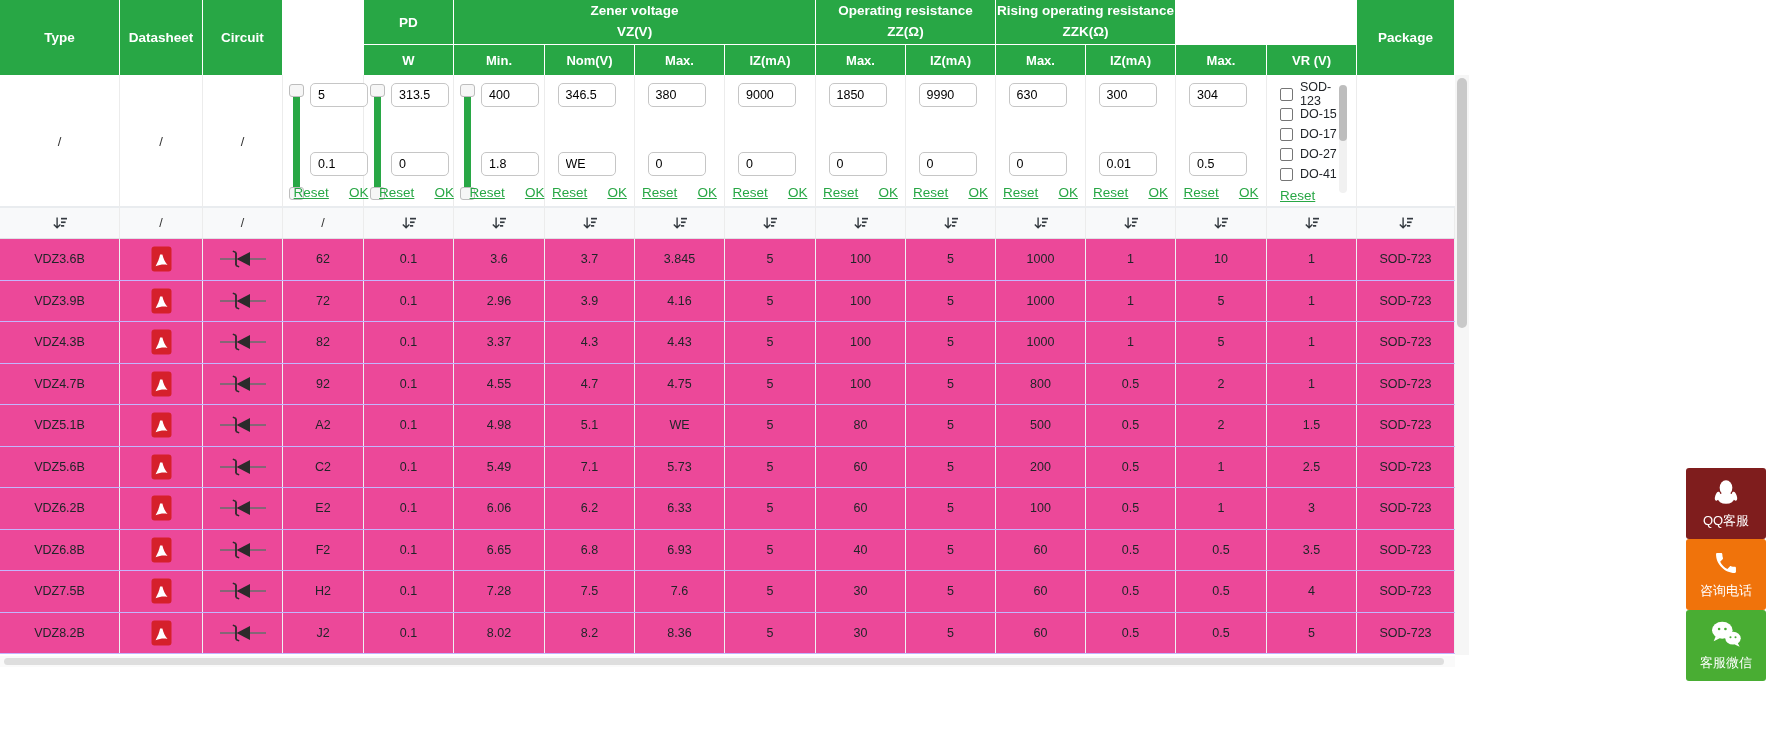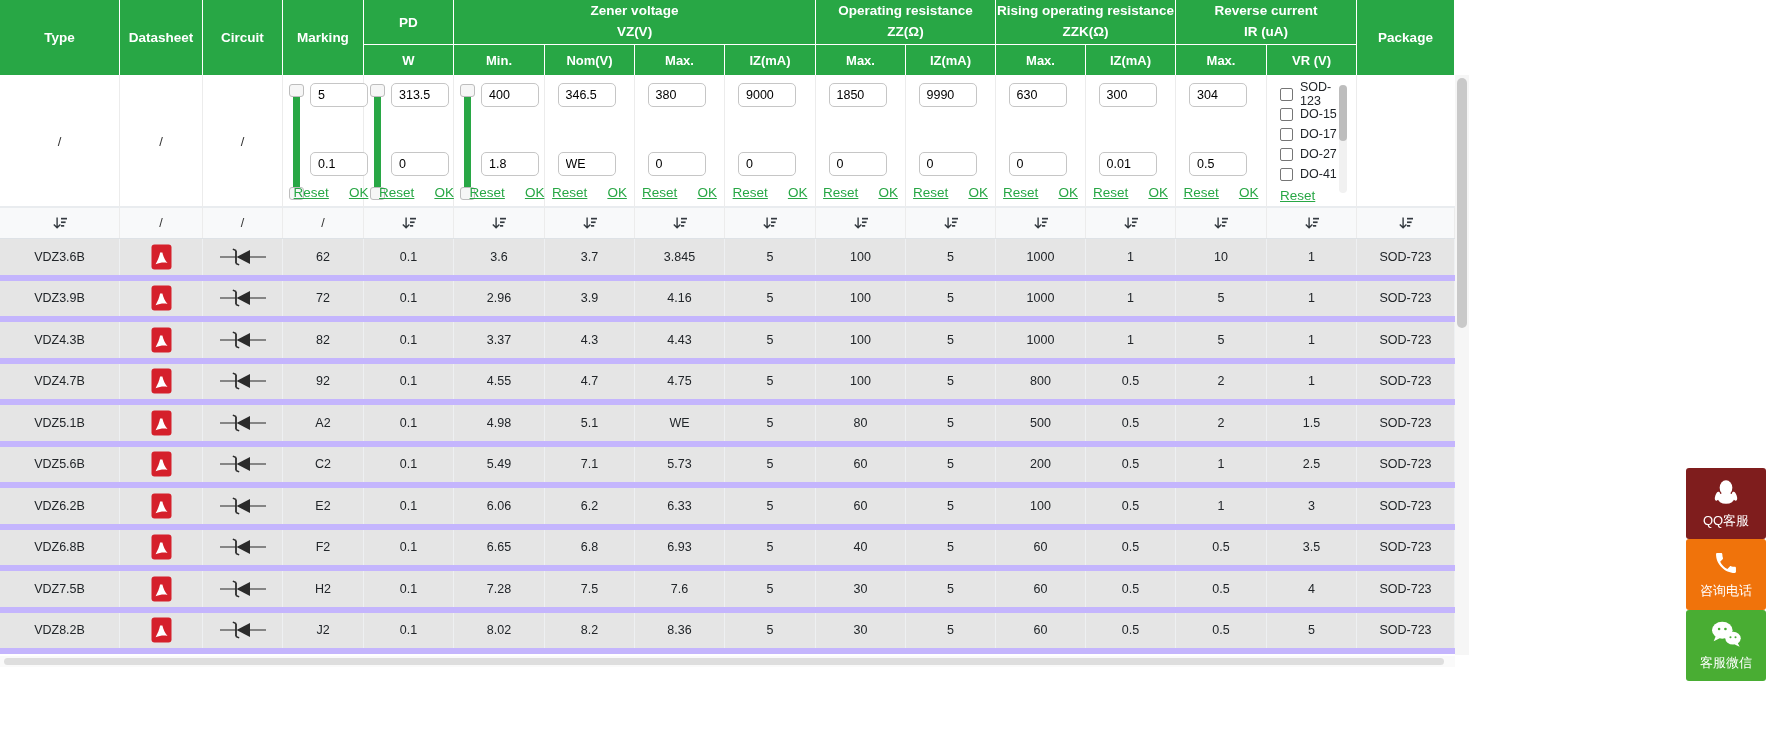--- a/index.html
+++ b/index.html
@@ -51,21 +51,21 @@
   .pkg-scroll { position:absolute; right:9px; top:10px; width:8px; height:108px; background:#f1f1f1; border-radius:4px; }
   .pkg-thumb { position:absolute; top:0; left:0; width:8px; height:56px; background:#bdbdbd; border-radius:4px; }
 
   
   .sort-row { width:1455px; height:32px; background:#f8f9fa; border-bottom:1px solid #dee2e6; border-top:1px solid #e9ecef; }
   .scell { display:flex; align-items:center; justify-content:center; border-right:1px solid #ececec; cursor:pointer; }
   .scell.slash { font-size:12.5px; color:#333; cursor:default; }
 
   
   .tbody { width:1455px; }
-  .trow { height:41.5px; border-bottom:6px solid #c4b5fd; background:#e5e5e5; }
+  .trow { height:41.5px; border-bottom:1px solid #c4b5fd; background:#ec4899; }
   .tcell { display:flex; align-items:center; justify-content:center; font-size:12.5px; color:#212529;
            border-right:1px solid #eef0f2; overflow:hidden; }
 
   
   .vscroll { position:absolute; left:1455px; top:75px; width:14px; height:580px; background:#f6f6f6; }
   .vthumb { position:absolute; left:2px; top:3px; width:10px; height:250px; background:#c9c9c9; border-radius:5px; }
   .hscroll { position:absolute; left:0; top:656px; width:1455px; height:11px; background:#fafafa; }
   .hthumb { position:absolute; left:4px; top:2px; width:1440px; height:7px; background:#dedede; border-radius:4px; }
 
   
@@ -76,21 +76,20 @@
 </style>
 </head>
 <body>
 
 <div class="page">
 
   <div class="thead grid16">
     <div class="hc" style="grid-column:1;grid-row:1/3">Type</div>
     <div class="hc" style="grid-column:2;grid-row:1/3">Datasheet</div>
     <div class="hc" style="grid-column:3;grid-row:1/3">Circuit</div>
-    <div class="hc" style="grid-column:4;grid-row:1/3">Marking</div>
 
     <div class="hc top" style="grid-column:5;grid-row:1">PD</div>
     <div class="hc hsub" style="grid-column:5;grid-row:2">W</div>
 
     <div class="hc top hgroup" style="grid-column:6/10;grid-row:1">
       <span>Zener voltage</span>
       <span>VZ(V)</span>
     </div>
     <div class="hc hsub" style="grid-column:6;grid-row:2">Min.</div>
     <div class="hc hsub" style="grid-column:7;grid-row:2">Nom(V)</div>
@@ -104,24 +103,20 @@
     <div class="hc hsub" style="grid-column:10;grid-row:2">Max.</div>
     <div class="hc hsub" style="grid-column:11;grid-row:2">IZ(mA)</div>
 
     <div class="hc top hgroup" style="grid-column:12/14;grid-row:1">
       <span>Rising operating resistance</span>
       <span>ZZK(Ω)</span>
     </div>
     <div class="hc hsub" style="grid-column:12;grid-row:2">Max.</div>
     <div class="hc hsub" style="grid-column:13;grid-row:2">IZ(mA)</div>
 
-    <div class="hc top hgroup" style="grid-column:14/16;grid-row:1">
-      <span>Reverse current</span>
-      <span>IR (uA)</span>
-    </div>
     <div class="hc hsub" style="grid-column:14;grid-row:2">Max.</div>
     <div class="hc hsub" style="grid-column:15;grid-row:2">VR (V)</div>
 
     <div class="hc" style="grid-column:16;grid-row:1/3">Package</div>
   </div>
 
   <div class="filter-row grid16">
     <div class="fcell slash">/</div>
     <div class="fcell slash">/</div>
     <div class="fcell slash">/</div>

